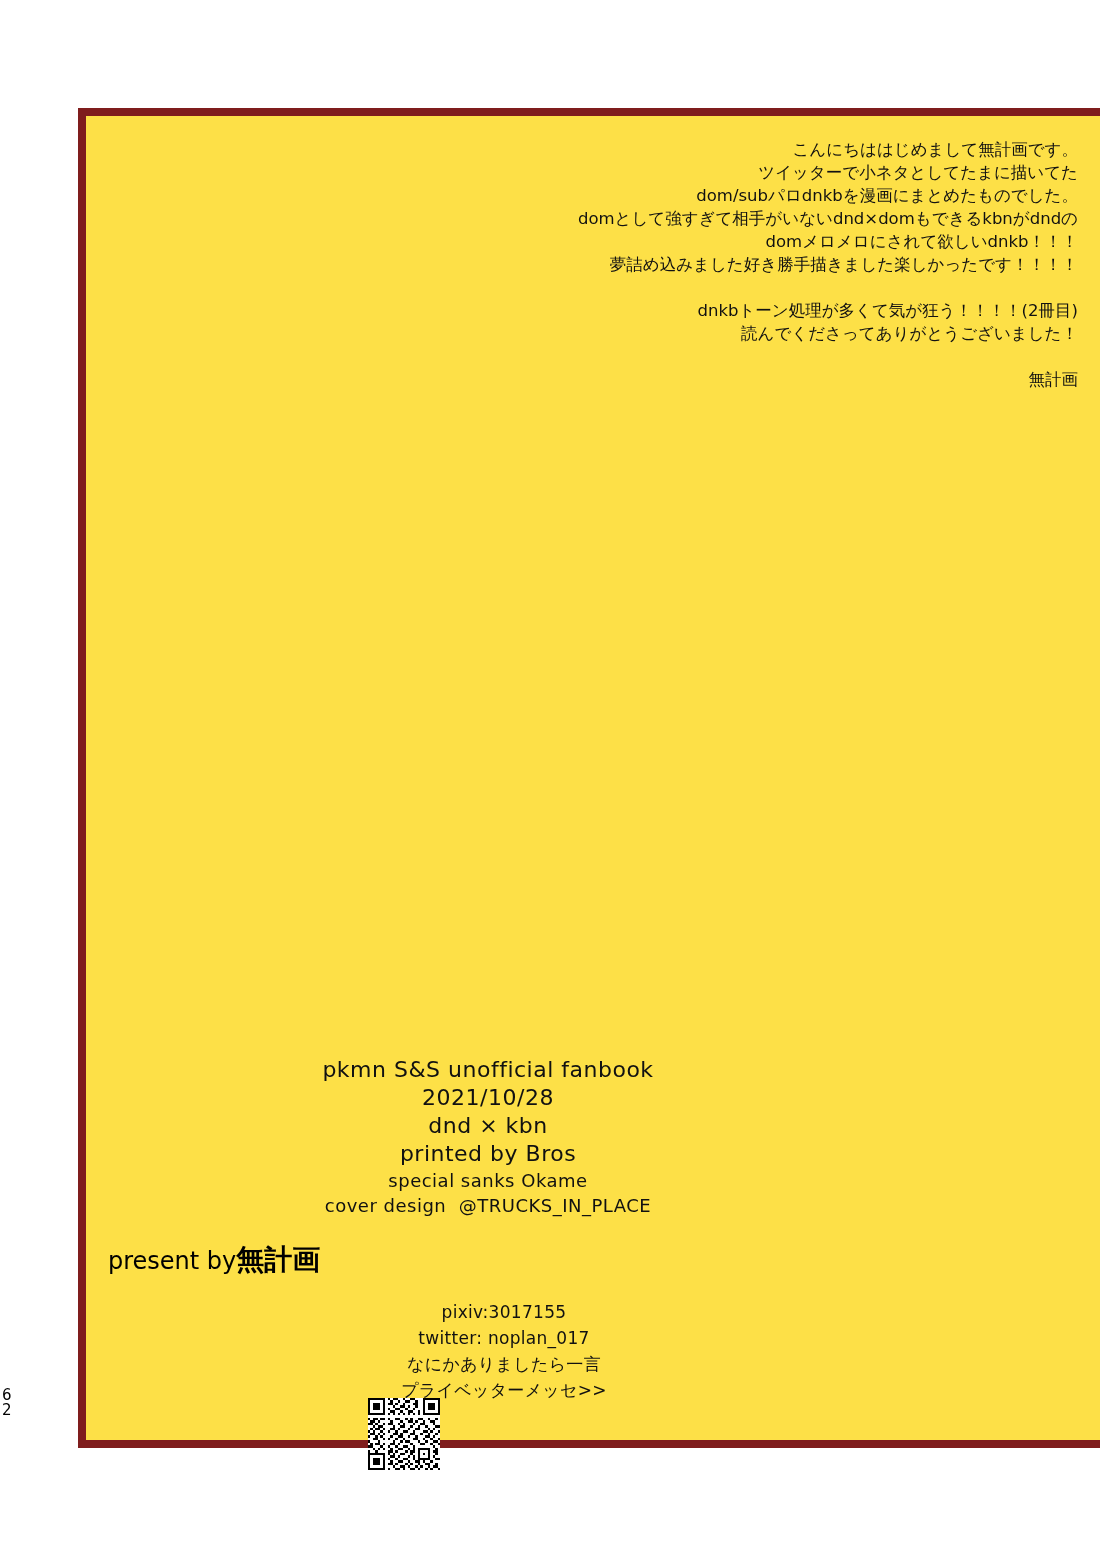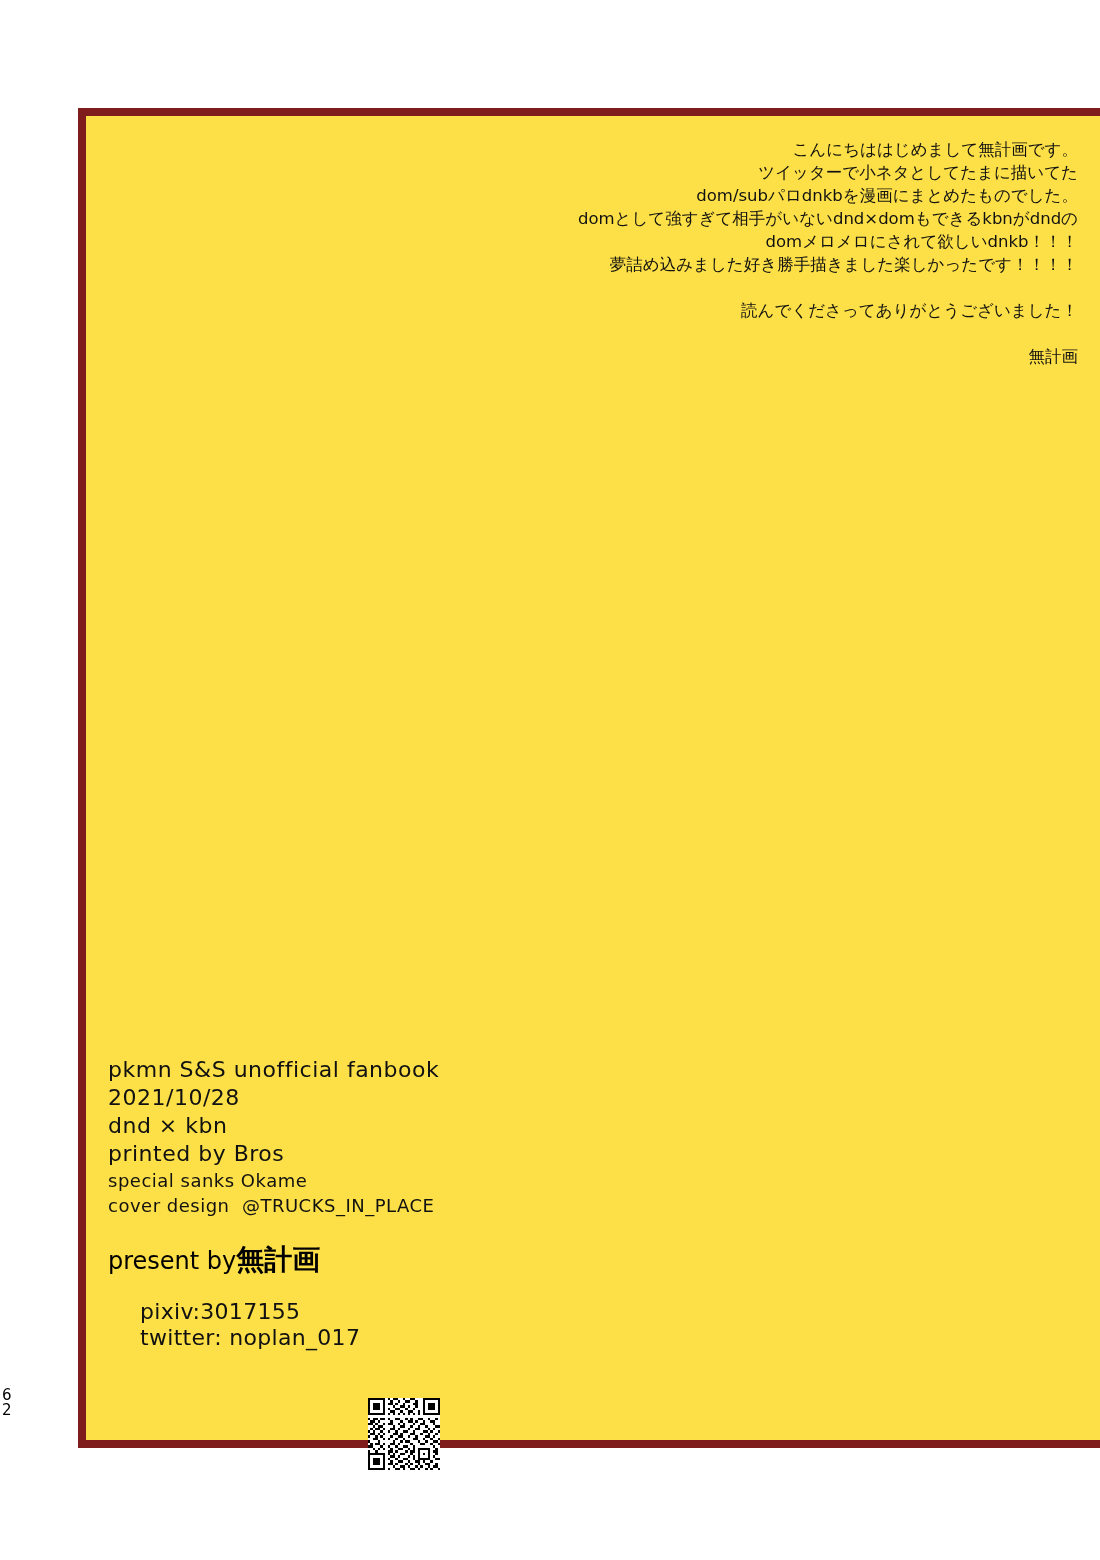--- a/index.html
+++ b/index.html
@@ -62,20 +62,21 @@
   .afterword .sign {
     margin-top: 23px;
   }
 
   
   .colophon {
     position: absolute;
     left: 22px;
     top: 940px;
     width: 760px;
+    text-align: center;
   }
   .colophon .line {
     font-family: "DejaVu Sans", sans-serif;
     color: #111111;
     white-space: pre;
   }
   .c-big {
     font-size: 22px;
     line-height: 28px;
     letter-spacing: 0.5px;
@@ -92,21 +93,21 @@
     display: flex;
     align-items: baseline;
   }
   .present .strong {
     font-weight: bold;
     font-size: 28px;
   }
 
   .contact {
     margin-top: 22px;
-    font-size: 22px;
+    font-size: 17px;
     line-height: 26px;
     letter-spacing: 0.3px;
     margin-left: 32px;
   }
   .contact .line { white-space: pre; }
 
   
   .qr {
     position: absolute;
     left: 282px;
@@ -127,40 +128,43 @@
 <div class="page-frame">
 
   <div class="afterword">
     <p>こんにちははじめまして無計画です。</p>
     <p>ツイッターで小ネタとしてたまに描いてた</p>
     <p>dom/subパロdnkbを漫画にまとめたものでした。</p>
     <p>domとして強すぎて相手がいないdnd×domもできるkbnがdndの</p>
     <p>domメロメロにされて欲しいdnkb！！！</p>
     <p>夢詰め込みました好き勝手描きました楽しかったです！！！！</p>
     <div class="gap"></div>
+    <p>dnkbトーン処理が多くて気が狂う！！！！(2冊目)</p>
     <p>読んでくださってありがとうございました！</p>
     <p class="sign">無計画</p>
   </div>
 
   <div class="colophon">
     <div class="line c-big">pkmn S&amp;S unofficial fanbook</div>
     <div class="line c-big">2021/10/28</div>
     <div class="line c-big">dnd × kbn</div>
     <div class="line c-big">printed by Bros</div>
     <div class="line c-mid">special sanks Okame</div>
     <div class="line c-mid">cover design  @TRUCKS_IN_PLACE</div>
 
     <div class="present">
       <span>present by</span>
       <span class="strong">無計画</span>
     </div>
 
     <div class="contact">
       <div class="line">pixiv:3017155</div>
       <div class="line">twitter: noplan_017</div>
+      <div class="line">なにかありましたら一言</div>
+      <div class="line">プライベッターメッセ&gt;&gt;</div>
     </div>
   </div>
 
   <div class="qr">
     <svg width="72" height="72" viewBox="0 0 29 29" shape-rendering="crispEdges" aria-hidden="true">
       <rect width="29" height="29" fill="#ffffff"></rect>
       <g fill="#000000">
 
         <rect x="0" y="0" width="7" height="1"></rect>
           <rect x="0" y="6" width="7" height="1"></rect>

